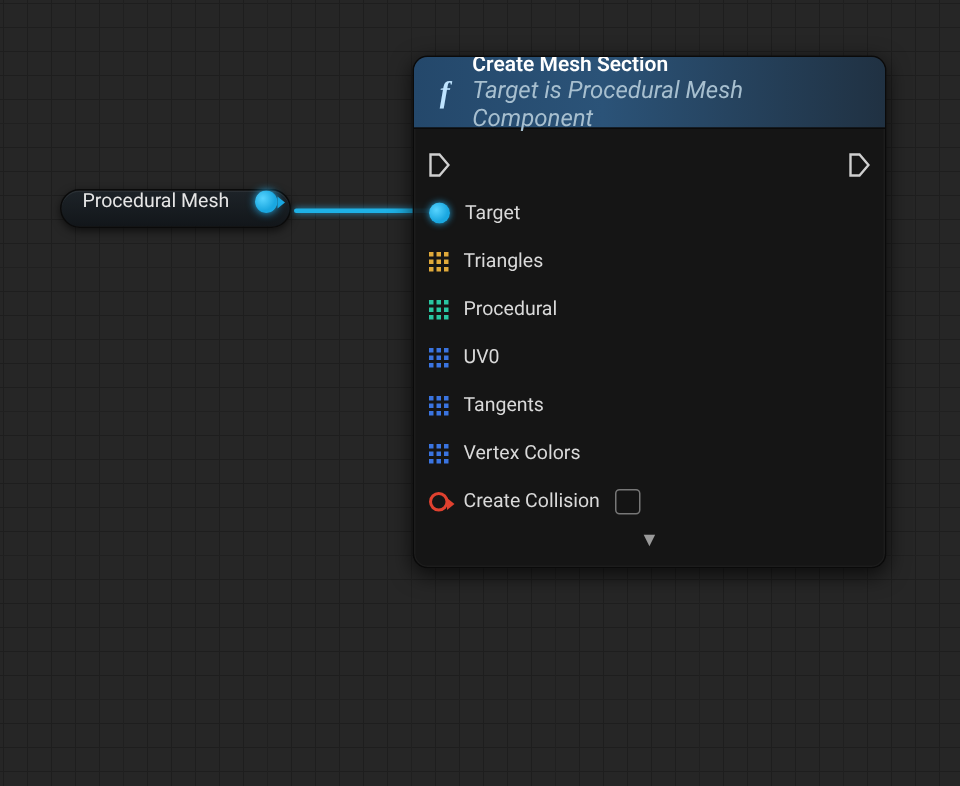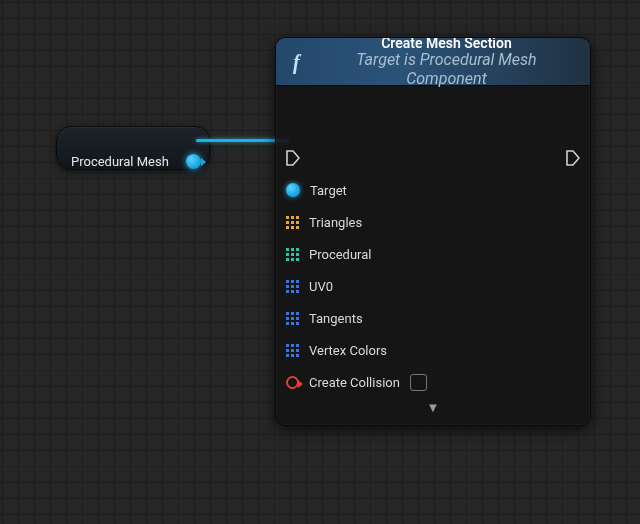--- a/index.html
+++ b/index.html
@@ -17,29 +17,29 @@
     background-position: -14px -14px, -14px -14px, -14px -14px, -14px -14px;
     font-family: "Segoe UI", "Roboto", Arial, sans-serif;
     position: relative;
     overflow: hidden;
     color: #d9d9d9;
   }
 
   
   .var-node {
     position: absolute;
-    left: 56px;
+    left: 40px;
     top: 126px;
     width: 154px;
-    height: 44px;
+    height: 26px;
     background: linear-gradient(#1d2328, #12161a);
     border: 1px solid #0a0a0a;
     border-radius: 15px;
     display: flex;
-    align-items: flex-end;
+    align-items: flex-start;
     padding: 0 8px 0 14px;
     box-shadow: 0 2px 6px rgba(0,0,0,0.6), inset 0 1px 0 rgba(255,255,255,0.06);
   }
   .var-node .label {
     color: #e6e6e6;
     font-size: 13px;
     flex: 1;
     white-space: nowrap;
   }
   .pin-out {
@@ -97,27 +97,26 @@
   }
   .node-header .fn-icon {
     width: 17px; height:22px;
     color:#bfe4ff;
     font-style: italic;
     font-family: "Georgia", serif;
     font-size: 20px;
     font-weight: 600;
     text-align:center;
   }
-  .node-header .htxt { display:flex; flex-direction:column; line-height:1.15;text-align:center;}
+  .node-header .htxt { display:flex; flex-direction:column; line-height:1.15;}
   .node-header .title { color:#fff; font-size:14px; font-weight:600;}
   .node-header .subtitle { color:#a7bfcf; font-size:16px; font-style: italic;}
 
   .node-body {
     padding: 8px 10px 6px 10px;
-    margin-top: 48px;
   }
   .row {
     display:flex;
     align-items:center;
     height: 32px;
     gap:10px;
     font-size:13px;
     color:#d9d9d9;
     position:relative;
   }

